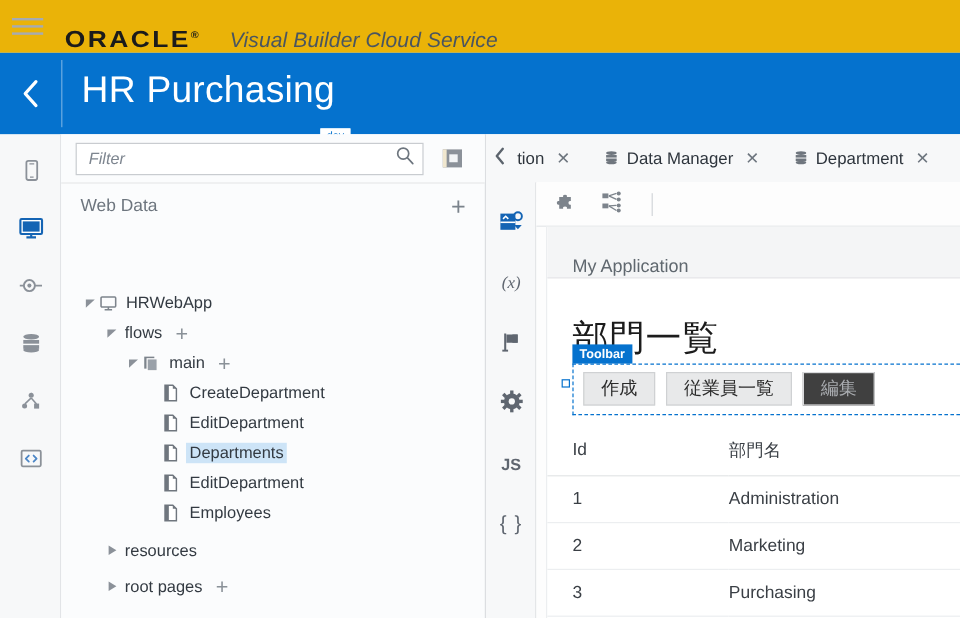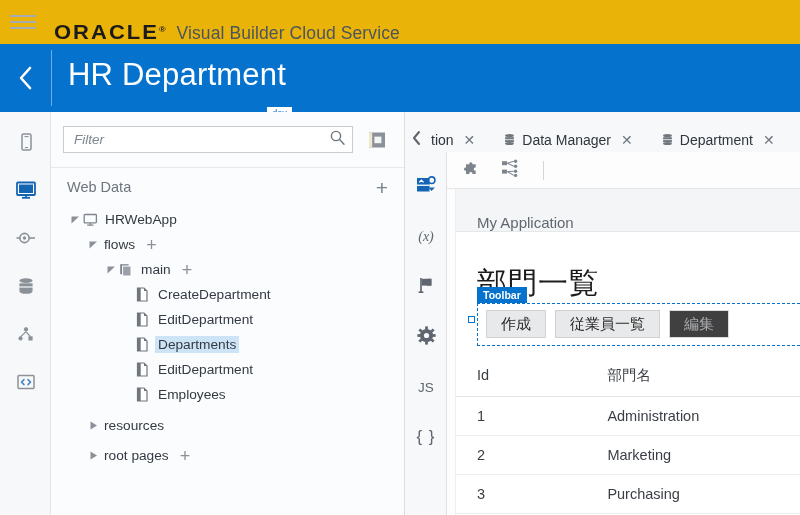--- a/index.html
+++ b/index.html
@@ -23,21 +23,21 @@
   }
   .hamburger i { display: block; width: 26px; height: 2px; background: #a6abb2; }
   .oracle-word {
     font-family: "Liberation Sans", sans-serif;
     font-size: 22px; font-weight: 700; letter-spacing: 2.0px;
     color: #1b1b1b; line-height: 1; margin-left: 8px;
     transform: scaleY(0.88);
   }
   .oracle-reg { font-size: 9px; vertical-align: super; letter-spacing: 0; }
   .vb-title {
-    font-size: 17.5px; color: #4a5560; margin-left: 11px; letter-spacing: .1px;
+    font-size: 17.5px; color: #4a5560; margin-left: 26px; letter-spacing: .1px; font-style: italic;
   }
 
   
   .app-header {
     position: absolute; left: 0; top: 44px; width: 800px; height: 68px;
     background: #0572ce;
   }
   .back-chevron {
     position: absolute; left: 0; top: 0; width: 51px; height: 68px;
     display: flex; align-items: center; justify-content: center; cursor: pointer;
@@ -69,21 +69,21 @@
     justify-content: center; cursor: pointer;
   }
   .rail-spacer { height: 8px; }
 
   
   .explorer {
     position: absolute; left: 51px; top: 112px; width: 354px; height: 403px;
     background: #fbfcfd; border-right: 1px solid #dcdee1;
   }
   .filter-row {
-    height: 56px; display: flex; align-items: center; padding: 0 12px;
+    height: 41px; display: flex; align-items: center; padding: 0 12px;
     border-bottom: 1px solid #e6e8ea; background: #fbfcfd;
   }
   .filter-box {
     flex: 1; height: 27px; background: #ffffff; border: 1px solid #c9ccd0;
     display: flex; align-items: center; padding: 0 6px 0 10px;
   }
   .filter-box input {
     flex: 1; border: 0; outline: 0; font-size: 13.5px; color: #3c4450;
     font-family: "Liberation Sans", sans-serif; background: transparent;
   }
@@ -95,21 +95,21 @@
 
   .section-row {
     height: 38px; display: flex; align-items: center; padding: 0 14px 0 16px;
   }
   .section-label { font-size: 14.5px; color: #6d757e; flex: 1; }
   .plus-btn {
     color: #7b838c; font-size: 21px; line-height: 1; cursor: pointer;
     font-weight: 300; padding: 0 2px;
   }
 
-  .tree { padding-top: 1px; }
+  .tree { padding-top: 1px; margin-top: 48px; }
   .tnode {
     display: flex; align-items: center; height: 25px; cursor: pointer;
     font-size: 13.7px; color: #333a42; white-space: nowrap;
   }
   .tnode .twist {
     width: 16px; display: flex; align-items: center; justify-content: center;
     flex: 0 0 16px;
   }
   .tnode .ticon { width: 19px; display: flex; align-items: center; flex: 0 0 19px; }
   .tnode .tlabel { padding: 1px 3px; }
@@ -118,21 +118,21 @@
     color: #8a9198; font-size: 18px; font-weight: 300; margin-left: 8px; line-height: 1;
   }
 
   
   .right-pane {
     position: absolute; left: 405px; top: 112px; width: 395px; height: 403px;
     background: #ffffff;
   }
   .tabbar {
     height: 56px; background: #f7f8f9; border-bottom: 1px solid #dcdee1;
-    display: flex; align-items: center;
+    display: flex; align-items: flex-start;
   }
   .tab-scroll {
     width: 22px; height: 40px; display: flex; align-items: center;
     justify-content: center; cursor: pointer; flex: 0 0 22px;
   }
   .tab {
     display: flex; align-items: center; height: 40px; padding: 0 10px 0 4px;
     font-size: 14px; color: #2e353d; cursor: pointer; gap: 6px; white-space: nowrap;
   }
   .tab .tab-x { color: #6e767f; font-size: 14px; margin-left: 4px; }
@@ -147,21 +147,21 @@
     flex: 0 0 42px; padding-top: 10px;
   }
   .sub-btn {
     width: 42px; height: 50px; display: flex; align-items: center;
     justify-content: center; cursor: pointer;
   }
   .sub-btn.txt {
     font-size: 14px; color: #5f6670; font-family: "Liberation Serif", serif;
     font-style: italic;
   }
-  .sub-btn.js { font-size: 13.5px; font-weight: 400; color: #5f6670; font-style: normal;
+  .sub-btn.js { font-size: 13.5px; font-weight: 700; color: #5f6670; font-style: normal;
     font-family: "Liberation Sans", sans-serif; }
   .sub-btn.curly { font-size: 17px; color: #5f6670;
     font-family: "Liberation Sans", sans-serif; letter-spacing: 1px; }
 
   .canvas-wrap { flex: 1; position: relative; background: #fdfdfd; }
   .canvas-toolbar {
     height: 37px; border-bottom: 1px solid #e4e6e9; background: #fdfdfd;
     display: flex; align-items: center; padding-left: 16px; gap: 17px;
   }
   .ctb-btn { cursor: pointer; display: flex; align-items: center; }
@@ -231,21 +231,21 @@
 
   <div class="app-header">
     <div class="back-chevron">
       <span>
         <svg width="16" height="26" viewBox="0 0 16 26">
           <polyline points="12,3 3,13 12,23" fill="none" stroke="#ffffff" stroke-width="2.6" stroke-linecap="round" stroke-linejoin="round"></polyline>
         </svg>
       </span>
     </div>
     <div class="header-divider"></div>
-    <div class="app-title">HR Department</div>
+    <div class="app-title">HR Purchasing</div>
     <div class="ver-badge">
       <div class="v1">dev</div>
       <div class="v2">1.0</div>
     </div>
   </div>
 
   <div class="icon-rail">
     <div class="rail-spacer"></div>
 
     <div class="rail-btn">

